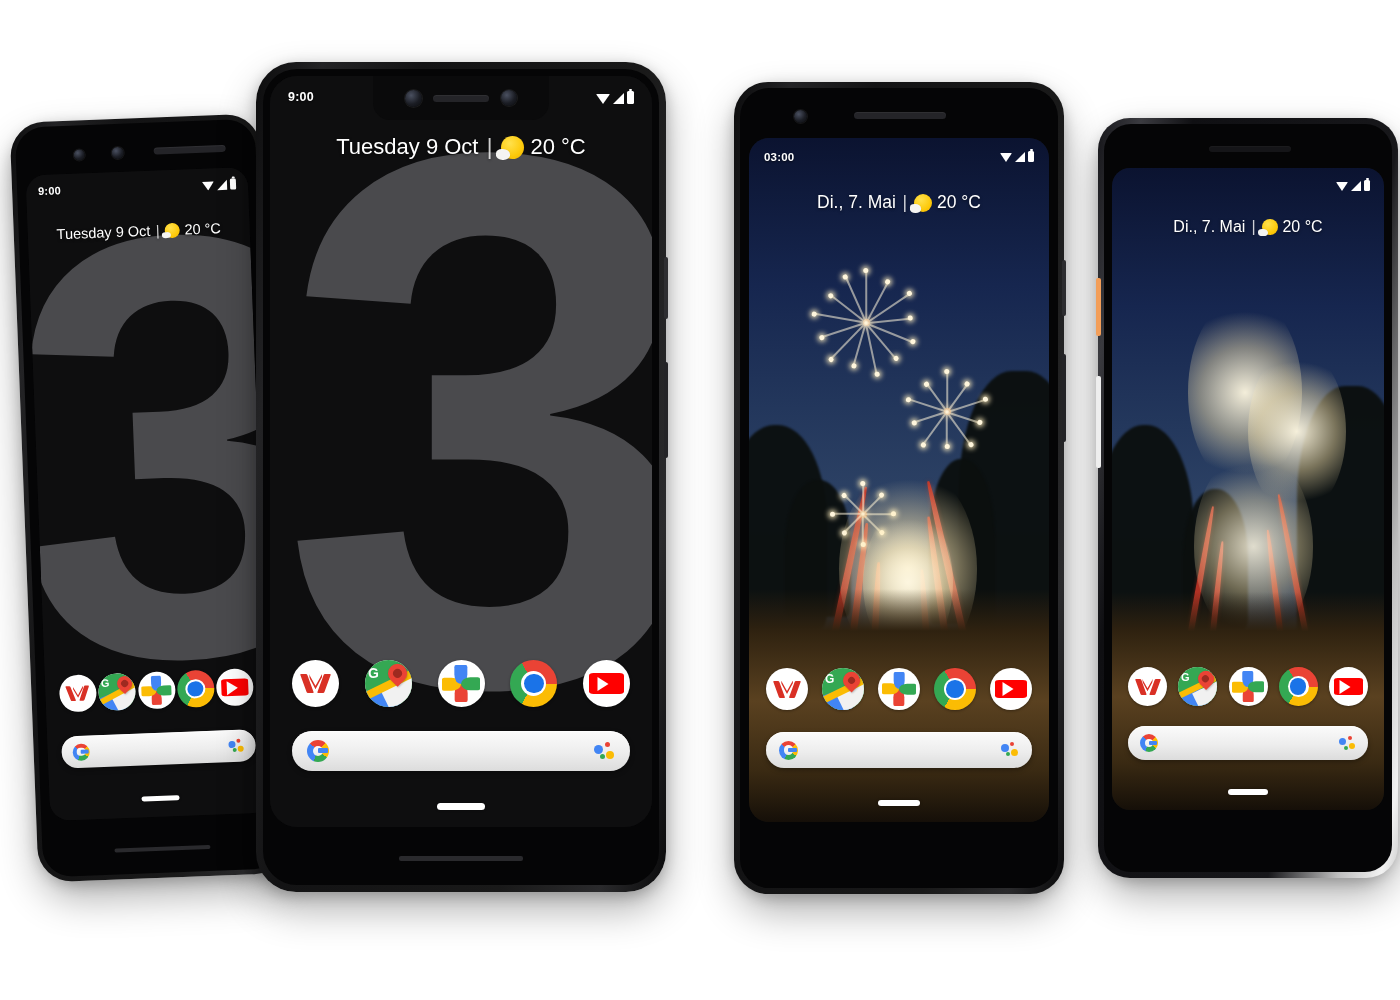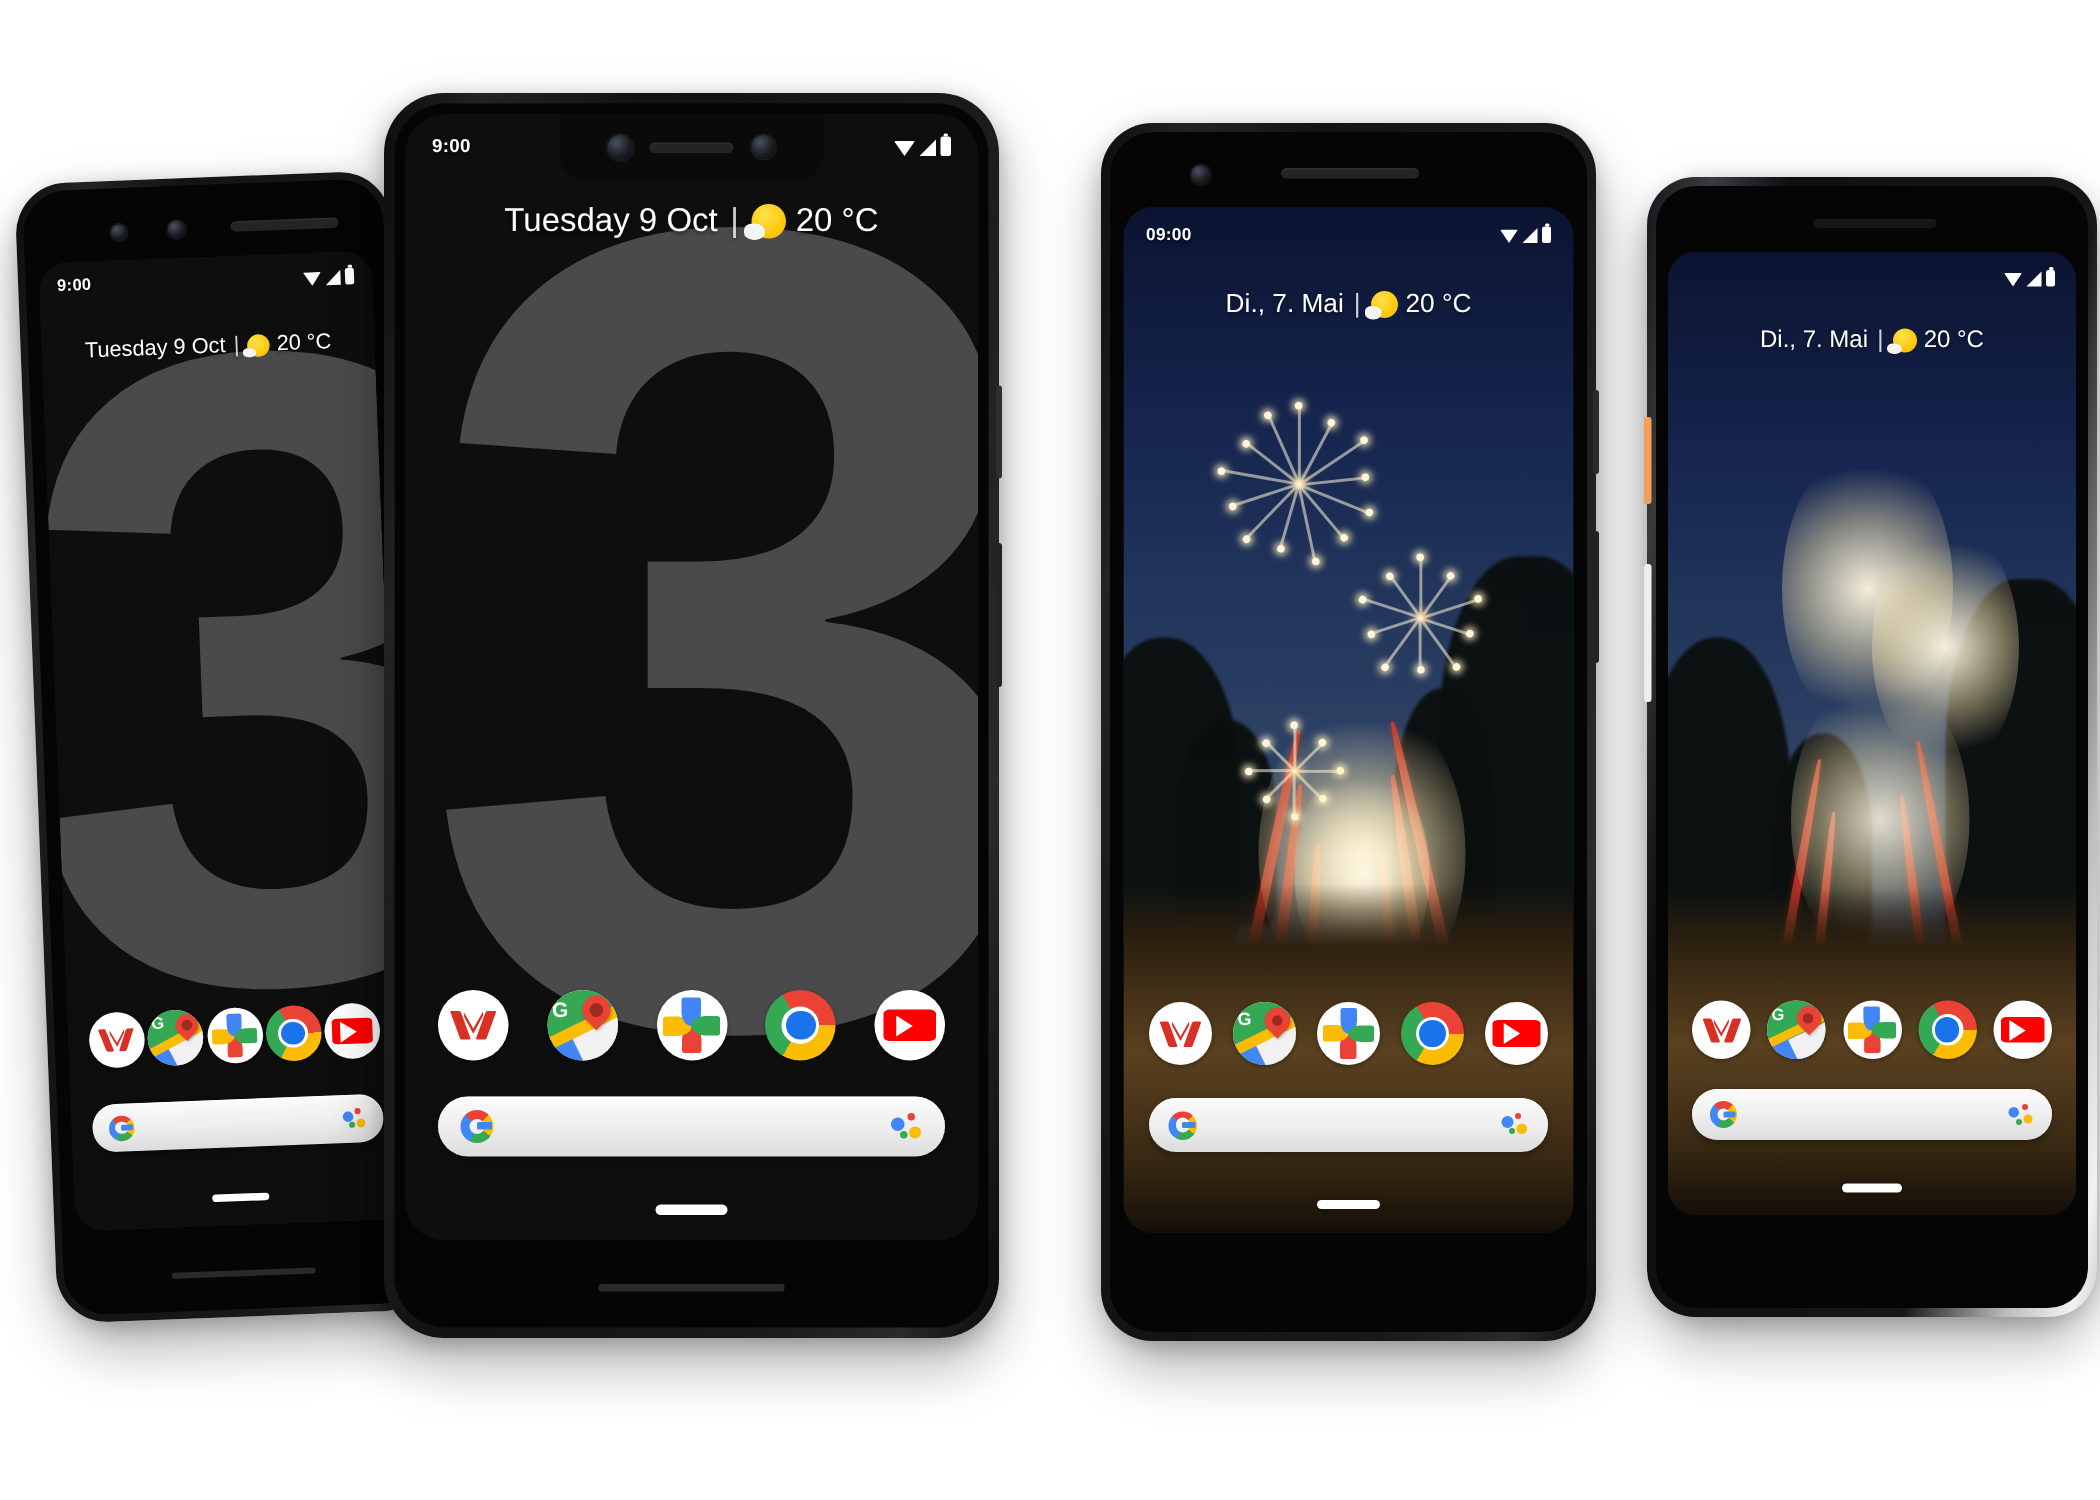--- a/index.html
+++ b/index.html
@@ -451,21 +451,21 @@
             <b style="height:30px;transform:translate(-50%,-100%) rotate(270deg);"></b>
             <b style="height:26px;transform:translate(-50%,-100%) rotate(315deg);"></b>
           </div>
 
           <div class="glowball" style="left:30%;top:48%;width:46%;height:30%;"></div>
           <div class="glowball" style="left:38%;top:54%;width:30%;height:22%;"></div>
           <div class="fwground"></div>
         </div>
 
         <div class="statusbar" style="top:10px;padding:0 15px;height:17px;font-size:11.5px;">
-          <div class="clock">09:00</div>
+          <div class="clock">03:00</div>
           <div class="sysicons">
             <div class="ic-wifi"></div>
             <div class="ic-sig"></div>
             <div class="ic-bat"></div>
           </div>
         </div>
 
         <div class="dateline" style="top:54px;font-size:17.5px;">
           <span>Di., 7. Mai</span>
           <span class="sep">|</span>

